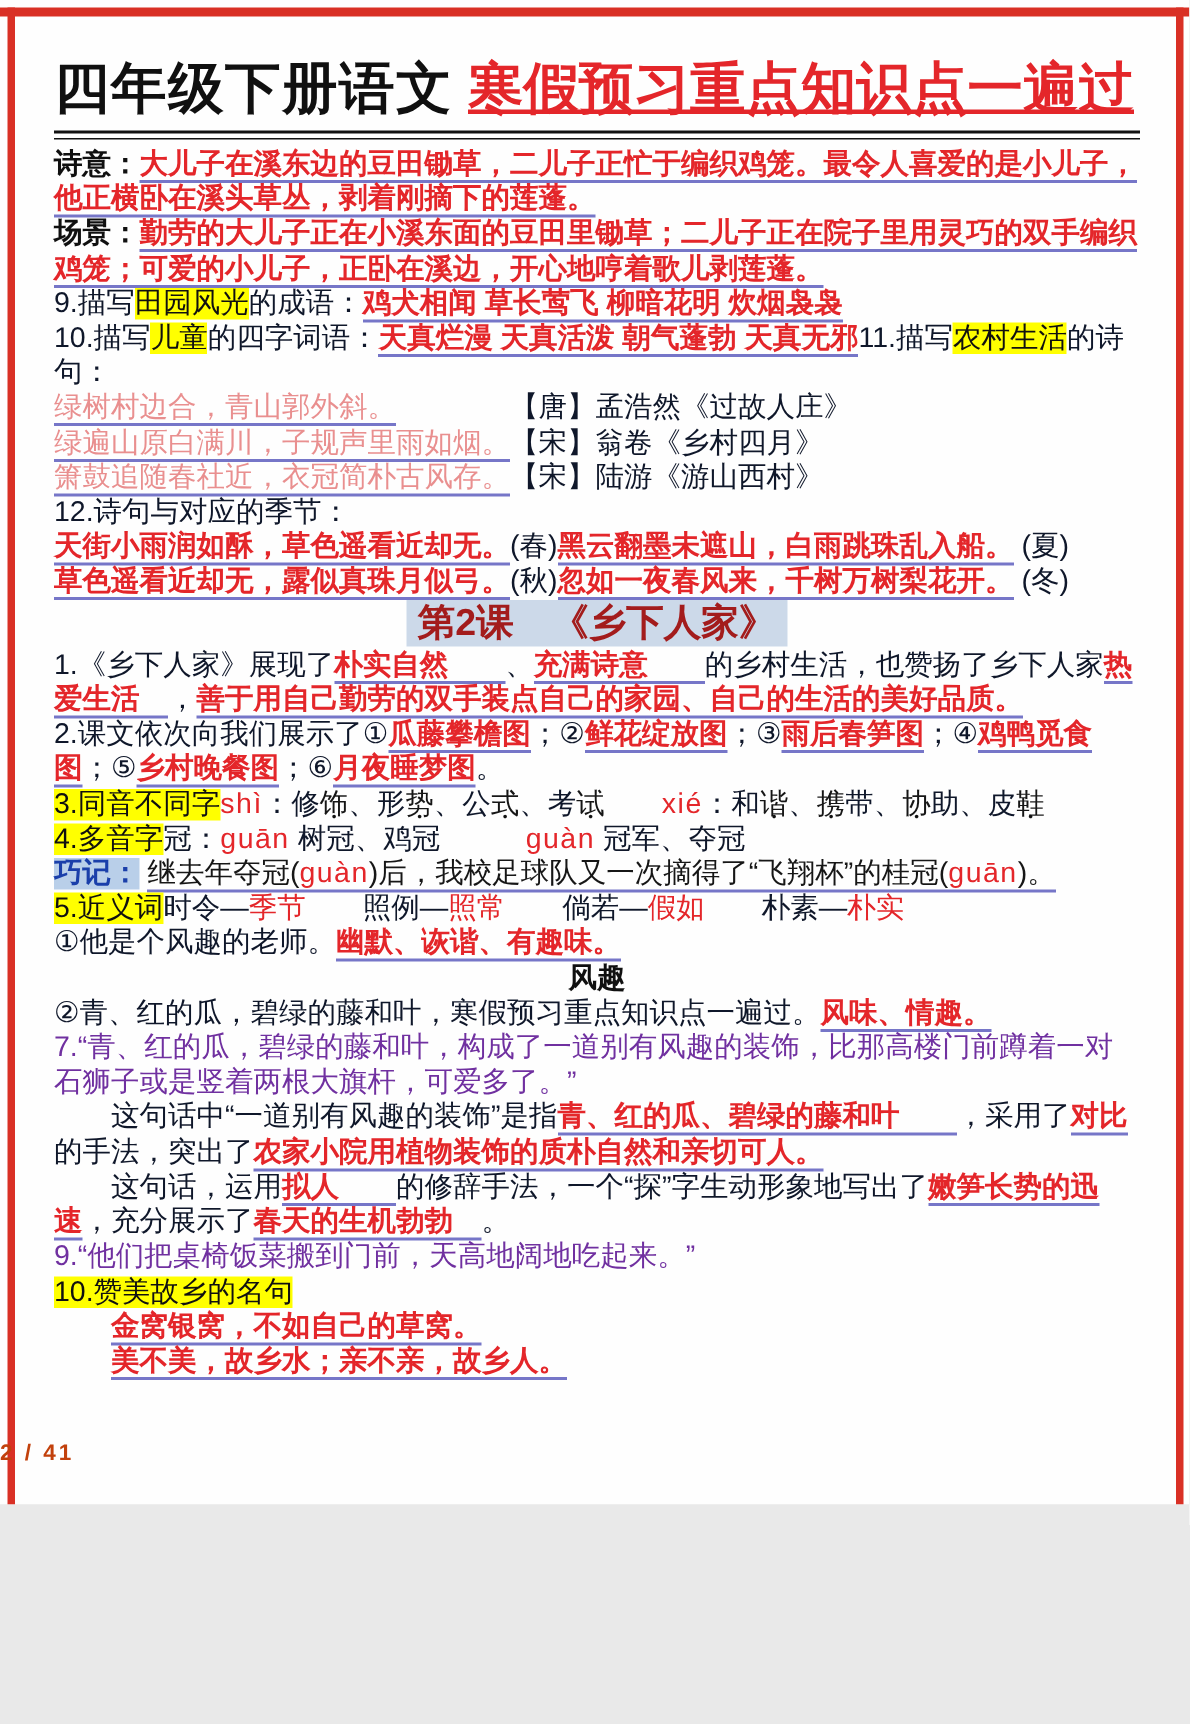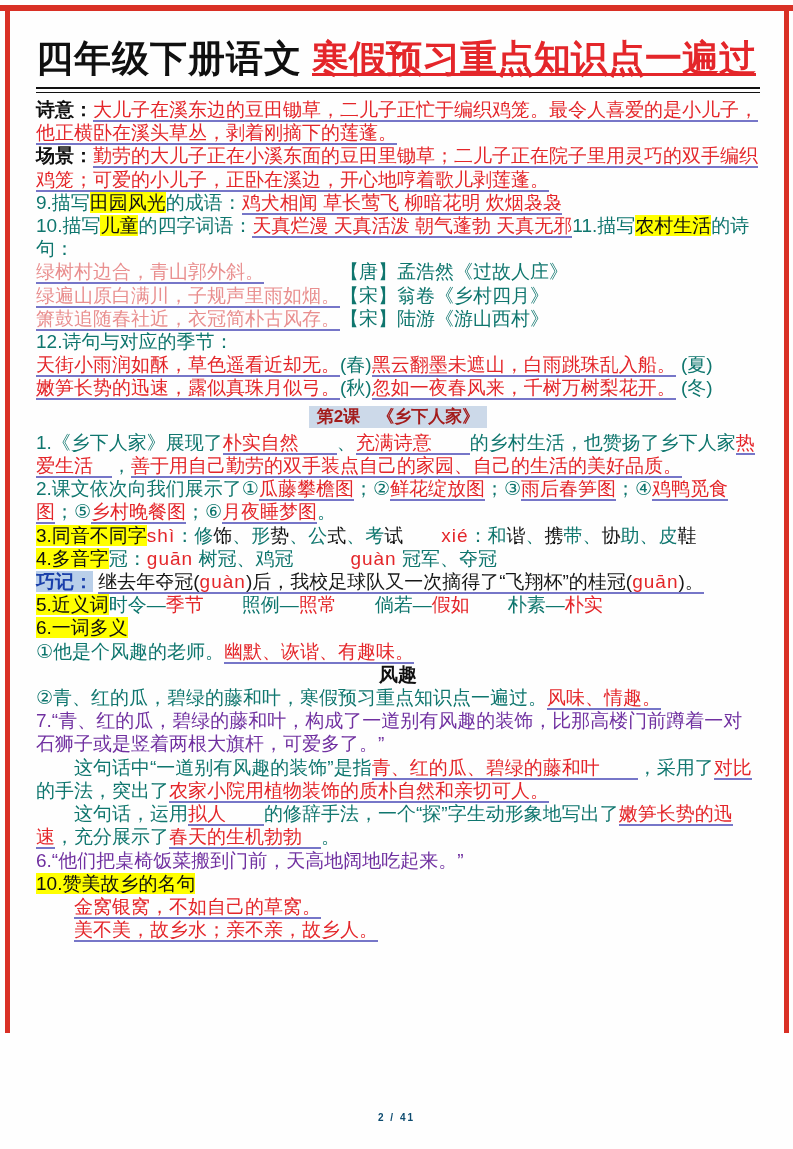--- a/index.html
+++ b/index.html
@@ -1,18 +1,18 @@
 <!DOCTYPE html>
 <html style="--red: #e4262a; --pink-red: #e98f8f; --purple: #7030a0; --underline: #7676c8; --highlight-yellow: #ffff00; --tip-bg: #b9cfe9; --tip-text: #1a3faa; --heading-bg: #ccd9e9; --heading-text: #a31c1c; --page-border: #d93025; --text: #161616;"><head>
 <meta charset="utf-8">
 <style>
   html,body { margin:0; padding:0; background:#e9e9e9; }
   .page {
     position:relative;
-    width:793px; height:1149px;
+    width:793px; height:1003px;
     margin:0 auto;
     background:#fefefe;
     overflow:hidden;
     font-family:"Liberation Sans","DejaVu Sans",sans-serif;
     color:var(--text,#161616);
   }
   
   .border-top   { position:absolute; left:0;   top:5px;  width:100%; height:6px; background:var(--page-border,#d93025); }
   .border-left  { position:absolute; left:5px; top:5px;  width:5px;  height:1028px; background:var(--page-border,#d93025); }
   .border-right { position:absolute; right:4px;top:5px;  width:5px;  height:1028px; background:var(--page-border,#d93025); }
@@ -23,40 +23,40 @@
                  margin-left:10px; text-decoration:underline; text-decoration-thickness:3px; }
   .header-rule { margin:3px 33px 5px 36px; height:3px;
                  border-top:2.5px solid #111; border-bottom:1.5px solid #111; }
 
   .doc-body { margin:0 33px 0 36px; font-size:19px; line-height:23.2px; }
   .para { margin:0; }
   .para.center { text-align:center; }
   .para.indent { text-indent:2em; }
   .para.headline { margin:4px 0 3px 0; }
 
-  .seg-k  { color:#0f766e;margin-top:26px; }
+  .seg-k  { color:#0f172a;margin-top:26px; }
   .seg-kb { color:#101010; font-weight:bold; }
   .seg-ku { color:#161616; border-bottom:2px solid var(--underline,#7676c8); }
   .seg-r  { color:var(--red,#e4262a); }
   .seg-rp { color:var(--red,#e4262a); letter-spacing:1px; }
-  .seg-ru { color:var(--red,#e4262a); border-bottom:2px solid var(--underline,#7676c8); }
+  .seg-ru { color:var(--red,#e4262a); border-bottom:2px solid var(--underline,#7676c8);font-weight:bold; }
   .seg-rpu{ color:var(--red,#e4262a); border-bottom:2px solid var(--underline,#7676c8); letter-spacing:1px; }
   .seg-pu { color:var(--pink-red,#e98f8f); border-bottom:2px solid var(--underline,#7676c8); }
   .seg-hl { color:#101010; font-weight:normal; background:var(--highlight-yellow,#ffff00); }
   .seg-bj { color:var(--tip-text,#1a3faa); font-weight:bold; background:var(--tip-bg,#b9cfe9); }
   .seg-pp { color:var(--purple,#7030a0); }
   .seg-em { color:#161616; position:relative; display:inline-block; }
   .seg-em::after { content:"•"; position:absolute; left:50%; bottom:-8px;
                    transform:translateX(-50%); font-size:9px; color:#111; }
-  .seg-h2 { color:var(--heading-text,#a31c1c); font-weight:bold; font-size:17px;
+  .seg-h2 { color:var(--heading-text,#a31c1c); font-weight:bold; font-size:25px;
             background:var(--heading-bg,#ccd9e9); padding:1px 8px 2px 8px; }
 
   .footer { position:absolute; left:0; bottom:26px; width:100%;
-            text-align:center; font-size:10px; font-weight:bold;
-            letter-spacing:2px; color:#0c4a6e; }
+            text-align:left; font-size:15px; font-weight:bold;
+            letter-spacing:2px; color:#c2410c; }
 </style>
 </head>
 <body>
 
 <div class="page">
   <div class="border-top"></div>
   <div class="border-left"></div>
   <div class="border-right"></div>
 
   <div class="header">
@@ -67,35 +67,34 @@
   <div class="doc-body">
       <div class="para"><span class="seg-kb">诗意：</span><span class="seg-ru">大儿子在溪东边的豆田锄草，二儿子正忙于编织鸡笼。最令人喜爱的是小儿子，他正横卧在溪头草丛，剥着刚摘下的莲蓬。</span></div>
       <div class="para"><span class="seg-kb">场景：</span><span class="seg-ru">勤劳的大儿子正在小溪东面的豆田里锄草；二儿子正在院子里用灵巧的双手编织鸡笼；可爱的小儿子，正卧在溪边，开心地哼着歌儿剥莲蓬。</span></div>
       <div class="para"><span class="seg-k">9.描写</span><span class="seg-hl">田园风光</span><span class="seg-k">的成语：</span><span class="seg-ru">鸡犬相闻 草长莺飞 柳暗花明 炊烟袅袅</span></div>
       <div class="para"><span class="seg-k">10.描写</span><span class="seg-hl">儿童</span><span class="seg-k">的四字词语：</span><span class="seg-ru">天真烂漫 天真活泼 朝气蓬勃 天真无邪</span><span class="seg-k">11.描写</span><span class="seg-hl">农村生活</span><span class="seg-k">的诗句：</span></div>
       <div class="para"><span class="seg-pu">绿树村边合，青山郭外斜。</span><span class="seg-k">　　　　</span><span class="seg-k">【唐】孟浩然《过故人庄》</span></div>
       <div class="para"><span class="seg-pu">绿遍山原白满川，子规声里雨如烟。</span><span class="seg-k">【宋】翁卷《乡村四月》</span></div>
       <div class="para"><span class="seg-pu">箫鼓追随春社近，衣冠简朴古风存。</span><span class="seg-k">【宋】陆游《游山西村》</span></div>
       <div class="para"><span class="seg-k">12.诗句与对应的季节：</span></div>
       <div class="para"><span class="seg-ru">天街小雨润如酥，草色遥看近却无。</span><span class="seg-k">(春)</span><span class="seg-ru">黑云翻墨未遮山，白雨跳珠乱入船。</span><span class="seg-k"> (夏)</span></div>
-      <div class="para"><span class="seg-ru">嫩笋长势的迅速，露似真珠月似弓。</span><span class="seg-k">(秋)</span><span class="seg-ru">忽如一夜春风来，千树万树梨花开。</span><span class="seg-k"> (冬)</span></div>
+      <div class="para"><span class="seg-ru">草色遥看近却无，露似真珠月似弓。</span><span class="seg-k">(秋)</span><span class="seg-ru">忽如一夜春风来，千树万树梨花开。</span><span class="seg-k"> (冬)</span></div>
       <div class="para center headline"><span class="seg-h2">第2课　《乡下人家》</span></div>
       <div class="para"><span class="seg-k">1.《乡下人家》展现了</span><span class="seg-ru">朴实自然　　</span><span class="seg-k">、</span><span class="seg-ru">充满诗意　　</span><span class="seg-k">的乡村生活，也赞扬了乡下人家</span><span class="seg-ru">热爱生活　</span><span class="seg-k">，</span><span class="seg-ru">善于用自己勤劳的双手装点自己的家园、自己的生活的美好品质。</span></div>
       <div class="para"><span class="seg-k">2.课文依次向我们展示了①</span><span class="seg-ru">瓜藤攀檐图</span><span class="seg-k">；②</span><span class="seg-ru">鲜花绽放图</span><span class="seg-k">；③</span><span class="seg-ru">雨后春笋图</span><span class="seg-k">；④</span><span class="seg-ru">鸡鸭觅食图</span><span class="seg-k">；⑤</span><span class="seg-ru">乡村晚餐图</span><span class="seg-k">；⑥</span><span class="seg-ru">月夜睡梦图</span><span class="seg-k">。</span></div>
       <div class="para"><span class="seg-hl">3.同音不同字</span><span class="seg-rp">shì</span><span class="seg-k">：修</span><span class="seg-em">饰</span><span class="seg-k">、形</span><span class="seg-em">势</span><span class="seg-k">、公</span><span class="seg-em">式</span><span class="seg-k">、考</span><span class="seg-em">试</span><span class="seg-k">　　</span><span class="seg-rp">xié</span><span class="seg-k">：和</span><span class="seg-em">谐</span><span class="seg-k">、</span><span class="seg-em">携</span><span class="seg-k">带、</span><span class="seg-em">协</span><span class="seg-k">助、皮</span><span class="seg-em">鞋</span></div>
       <div class="para"><span class="seg-hl">4.多音字</span><span class="seg-k">冠：</span><span class="seg-rp">guān</span><span class="seg-k"> 树冠、鸡冠　　　</span><span class="seg-rp">guàn</span><span class="seg-k"> 冠军、夺冠</span></div>
       <div class="para"><span class="seg-bj">巧记：</span><span class="seg-k"> </span><span class="seg-ku">继去年夺冠(</span><span class="seg-rpu">guàn</span><span class="seg-ku">)后，我校足球队又一次摘得了“飞翔杯”的桂冠(</span><span class="seg-rpu">guān</span><span class="seg-ku">)。</span></div>
       <div class="para"><span class="seg-hl">5.近义词</span><span class="seg-k">时令—</span><span class="seg-r">季节</span><span class="seg-k">　　照例—</span><span class="seg-r">照常</span><span class="seg-k">　　倘若—</span><span class="seg-r">假如</span><span class="seg-k">　　朴素—</span><span class="seg-r">朴实</span></div>
-      <div class="para"><span class="seg-hl">6.一词多义</span></div>
       <div class="para"><span class="seg-k">①他是个风趣的老师。</span><span class="seg-ru">幽默、诙谐、有趣味。</span></div>
       <div class="para center"><span class="seg-kb">风趣</span></div>
       <div class="para"><span class="seg-k">②青、红的瓜，碧绿的藤和叶，寒假预习重点知识点一遍过。</span><span class="seg-ru">风味、情趣。</span></div>
       <div class="para"><span class="seg-pp">7.“青、红的瓜，碧绿的藤和叶，构成了一道别有风趣的装饰，比那高楼门前蹲着一对石狮子或是竖着两根大旗杆，可爱多了。”</span></div>
       <div class="para indent"><span class="seg-k">这句话中“一道别有风趣的装饰”是指</span><span class="seg-ru">青、红的瓜、碧绿的藤和叶　　</span><span class="seg-k">，采用了</span><span class="seg-ru">对比</span><span class="seg-k">的手法，突出了</span><span class="seg-ru">农家小院用植物装饰的质朴自然和亲切可人。</span></div>
       <div class="para indent"><span class="seg-k">这句话，运用</span><span class="seg-ru">拟人　　</span><span class="seg-k">的修辞手法，一个“探”字生动形象地写出了</span><span class="seg-ru">嫩笋长势的迅速</span><span class="seg-k">，充分展示了</span><span class="seg-ru">春天的生机勃勃　</span><span class="seg-k">。</span></div>
-      <div class="para"><span class="seg-pp">6.“他们把桌椅饭菜搬到门前，天高地阔地吃起来。”</span></div>
+      <div class="para"><span class="seg-pp">9.“他们把桌椅饭菜搬到门前，天高地阔地吃起来。”</span></div>
       <div class="para"><span class="seg-hl">10.赞美故乡的名句</span></div>
       <div class="para indent"><span class="seg-ru">金窝银窝，不如自己的草窝。</span></div>
       <div class="para indent"><span class="seg-ru">美不美，故乡水；亲不亲，故乡人。</span></div>
     </div>
 
   <div class="footer">2 / 41</div>
 </div>
 
 </body></html>

